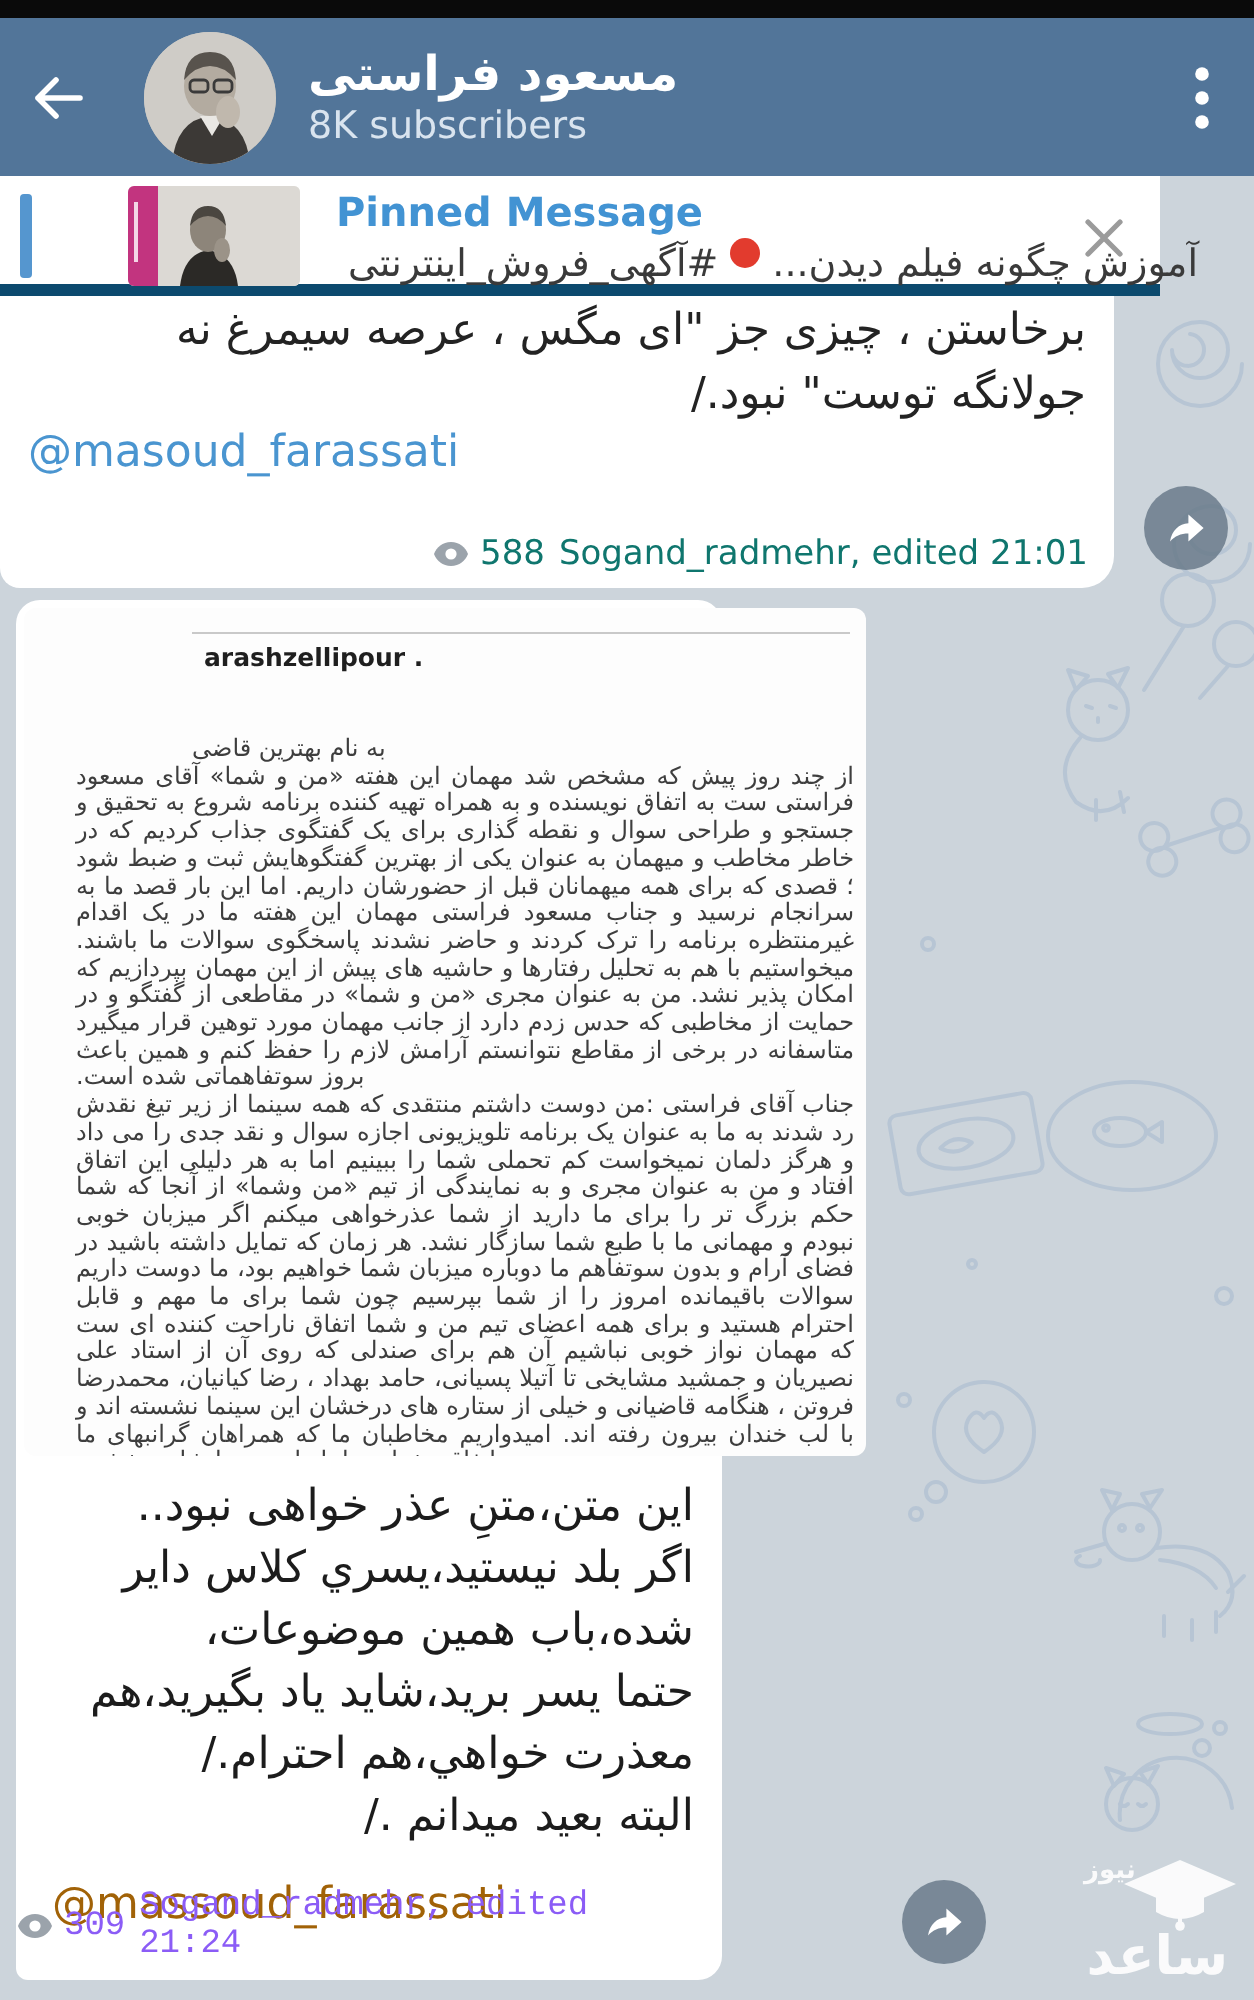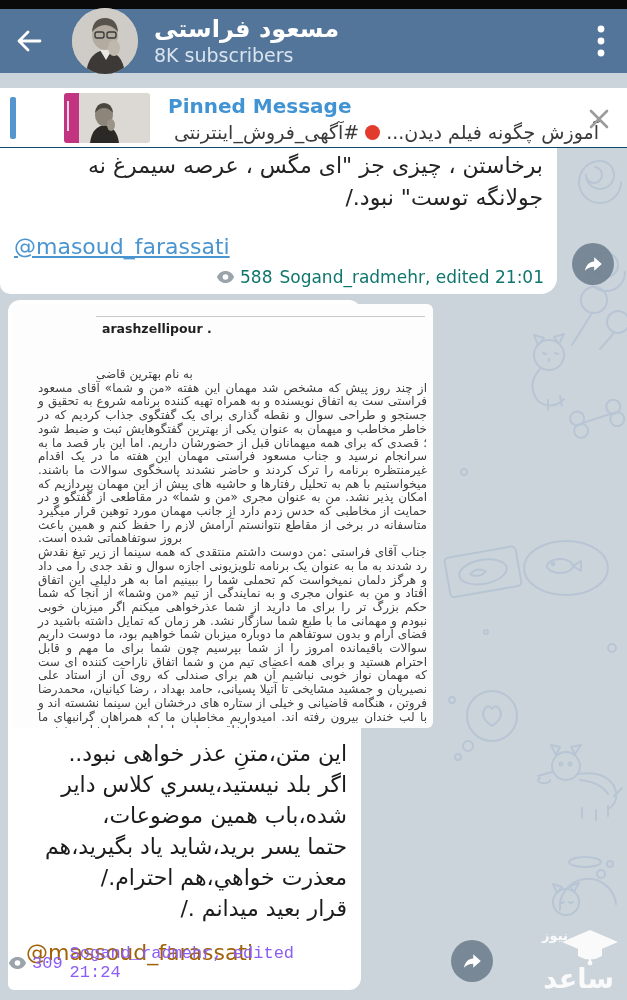--- a/index.html
+++ b/index.html
@@ -5,46 +5,46 @@
   * { margin:0; padding:0; box-sizing:border-box; }
   body { background:#222; font-family:"DejaVu Sans", sans-serif; }
   .screen{ position:relative; width:627px; height:1000px; background:#ccd4db; overflow:hidden; }
 
   
   .doodles{ position:absolute; left:0; top:0; width:627px; height:1000px; z-index:0; }
   .doodles *{ stroke:#b7c5d4; stroke-width:2; fill:none; stroke-linecap:round; stroke-linejoin:round; }
 
   
   .statusbar{ position:absolute; left:0; top:0; width:627px; height:9px; background:#0a0a0a; z-index:5; }
-  .header{ position:absolute; left:0; top:9px; width:627px; height:64px; background:#527599; z-index:5;
+  .header{ position:absolute; left:0; top:9px; width:627px; height:79px; background:#527599; z-index:5;
            display:flex; align-items:center; }
   .back-btn{ width:58px; height:60px; display:flex; align-items:center; justify-content:center; cursor:pointer; }
   .avatar{ width:66px; height:66px; border-radius:50%; overflow:hidden; flex:0 0 auto; margin-left:14px;
            background:linear-gradient(135deg,#d8d6d2,#9d9b97); }
   .h-texts{ margin-left:16px; color:#fff; }
   .h-title{ font-size:24px; font-weight:bold; line-height:28px; }
   .h-sub{ font-size:19px; color:#d9e4ef; line-height:24px; }
   .kebab{ margin-left:auto; width:52px; height:60px; display:flex; align-items:center; justify-content:center; cursor:pointer; }
 
   
-  .pinned{ position:absolute; left:0; top:88px; width:627px; height:60px; background:#ffffff; z-index:5;
-           border-bottom:1px solid #0c4a6e; display:flex; align-items:center; }
+  .pinned{ position:absolute; left:0; top:88px; width:580px; height:60px; background:#ffffff; z-index:5;
+           border-bottom:6px solid #0c4a6e; display:flex; align-items:center; }
   .pin-accent{ position:absolute; left:10px; top:9px; width:6px; height:42px; background:#5596cf; border-radius:2px; }
   .pin-thumb{ position:absolute; left:64px; top:5px; width:86px; height:50px; border-radius:3px; overflow:hidden; }
   .pin-texts{ position:absolute; left:168px; top:5px; width:390px; }
   .pin-title{ font-size:20px; font-weight:bold; color:#4293d3; line-height:26px; }
-  .pin-sub{ display:flex; align-items:center; gap:6px; font-size:19px; color:#3a3a3a; line-height:26px; white-space:nowrap; }
+  .pin-sub{ display:flex; align-items:flex-start; gap:6px; font-size:19px; color:#3a3a3a; line-height:26px; white-space:nowrap; }
   .red-dot{ width:15px; height:15px; border-radius:50%; background:#e23b2e; display:inline-block; flex:0 0 auto; }
   .pin-close{ position:absolute; right:14px; top:17px; width:28px; height:28px; cursor:pointer; }
 
   
   .bubble{ position:absolute; background:#fff; z-index:2; }
   .bubble1{ left:0; top:148px; width:557px; height:146px; border-radius:0 0 16px 10px; padding:2px 14px 6px 14px; }
   .msg-text{ direction:rtl; text-align:right; font-size:22px; line-height:32px; color:#232323; white-space:pre-line; }
-  .msg-user{ direction:ltr; text-align:left; font-size:22px; color:#4a95d0; margin-top:20px; cursor:pointer;text-decoration:underline; }
+  .msg-user{ direction:ltr; text-align:left; font-size:22px; color:#4a95d0; cursor:pointer; }
   .msg-meta{ position:absolute; right:13px; bottom:7px; display:flex; align-items:center; gap:7px;
              font-size:17px; color:#0f766e; }
   .views{ display:flex; align-items:center; gap:5px; }
 
   .bubble2{ left:8px; top:300px; width:353px; height:690px; border-radius:12px 12px 12px 6px; padding:4px 4px 6px 4px; }
   .post-image{ width:421px; height:424px; background:#fdfdfd; border-radius:6px; padding:6px 6px 0 26px; overflow:hidden; cursor:pointer; }
   .post-divider{ height:1px; background:#c9c9c9; margin:6px 2px 4px 58px; }
   .post-author{ direction:ltr; text-align:left; font-size:12.5px; font-weight:bold; color:#1f1f1f; margin-left:64px; line-height:15px; }
   .post-para{ direction:rtl; text-align:justify; text-align-last:left; font-size:12px; line-height:13.7px; color:#3e3e3e; }
   .post-para.short{ margin-left:0; text-align:left;margin-top:32px; }
@@ -220,21 +220,21 @@
       <div class="post-para short indent">به نام بهترین قاضی</div>
       <div class="post-para">از چند روز پیش که مشخص شد مهمان این هفته «من و شما» آقای مسعود فراستی ست به اتفاق نویسنده و به همراه تهیه کننده برنامه شروع به تحقیق و جستجو و طراحی سوال و نقطه گذاری برای یک گفتگوی جذاب کردیم که در خاطر مخاطب و میهمان به عنوان یکی از بهترین گفتگوهایش ثبت و ضبط شود ؛ قصدی که برای همه میهمانان قبل از حضورشان داریم. اما این بار قصد ما به سرانجام نرسید و جناب مسعود فراستی مهمان این هفته ما در یک اقدام غیرمنتظره برنامه را ترک کردند و حاضر نشدند پاسخگوی سوالات ما باشند. میخواستیم با هم به تحلیل رفتارها و حاشیه های پیش از این مهمان بپردازیم که امکان پذیر نشد. من به عنوان مجری «من و شما» در مقاطعی از گفتگو و در حمایت از مخاطبی که حدس زدم دارد از جانب مهمان مورد توهین قرار میگیرد متاسفانه در برخی از مقاطع نتوانستم آرامش لازم را حفظ کنم و همین باعث بروز سوتفاهماتی شده است.</div>
       <div class="post-para">جناب آقای فراستی :من دوست داشتم منتقدی که همه سینما از زیر تیغ نقدش رد شدند به ما به عنوان یک برنامه تلویزیونی اجازه سوال و نقد جدی را می داد و هرگز دلمان نمیخواست کم تحملی شما را ببینیم اما به هر دلیلی این اتفاق افتاد و من به عنوان مجری و به نمایندگی از تیم «من وشما» از آنجا که شما حکم بزرگ تر را برای ما دارید از شما عذرخواهی میکنم اگر میزبان خوبی نبودم و مهمانی ما با طبع شما سازگار نشد. هر زمان که تمایل داشته باشید در فضای آرام و بدون سوتفاهم ما دوباره میزبان شما خواهیم بود، ما دوست داریم سوالات باقیمانده امروز را از شما بپرسیم چون شما برای ما مهم و قابل احترام هستید و برای همه اعضای تیم من و شما اتفاق ناراحت کننده ای ست که مهمان نواز خوبی نباشیم آن هم برای صندلی که روی آن از استاد علی نصیریان و جمشید مشایخی تا آتیلا پسیانی، حامد بهداد ، رضا کیانیان، محمدرضا فروتن ، هنگامه قاضیانی و خیلی از ستاره های درخشان این سینما نشسته اند و با لب خندان بیرون رفته اند. امیدواریم مخاطبان ما که همراهان گرانبهای ما هستند اتفاق رخداده را با طبع مهربانشان ببخشند.</div>
       <div class="post-para short indent">یا علی</div>
       <div class="post-para short indent">آرش ظلی پور - ۹ آذرماه ۱۳۹۷</div>
 
     </div>
     <div class="caption">این متن،متنِ عذر خواهی نبود..
 اگر بلد نیستید،یسري کلاس دایر شده،باب همین موضوعات،
 حتما یسر برید،شاید یاد بگیرید،هم معذرت خواهي،هم احترام./
-قرار بعید میدانم ./</div>
+البته بعید میدانم ./</div>
     <div class="b2-user">@massoud_farassati</div>
     <div class="b2-meta">
       <span class="views">
         <svg width="19" height="14" viewBox="0 0 19 14">
           <path d="M9.5 1 C5.3 1 2.3 3.6 1 7 C2.3 10.4 5.3 13 9.5 13 C13.7 13 16.7 10.4 18 7 C16.7 3.6 13.7 1 9.5 1 Z" fill="#9ba3ab"></path>
           <circle cx="9.5" cy="7" r="2.8" fill="#ffffff"></circle>
         </svg>
         <span>309</span>
       </span>
       <span>Sogand_radmehr, edited 21:24</span>

